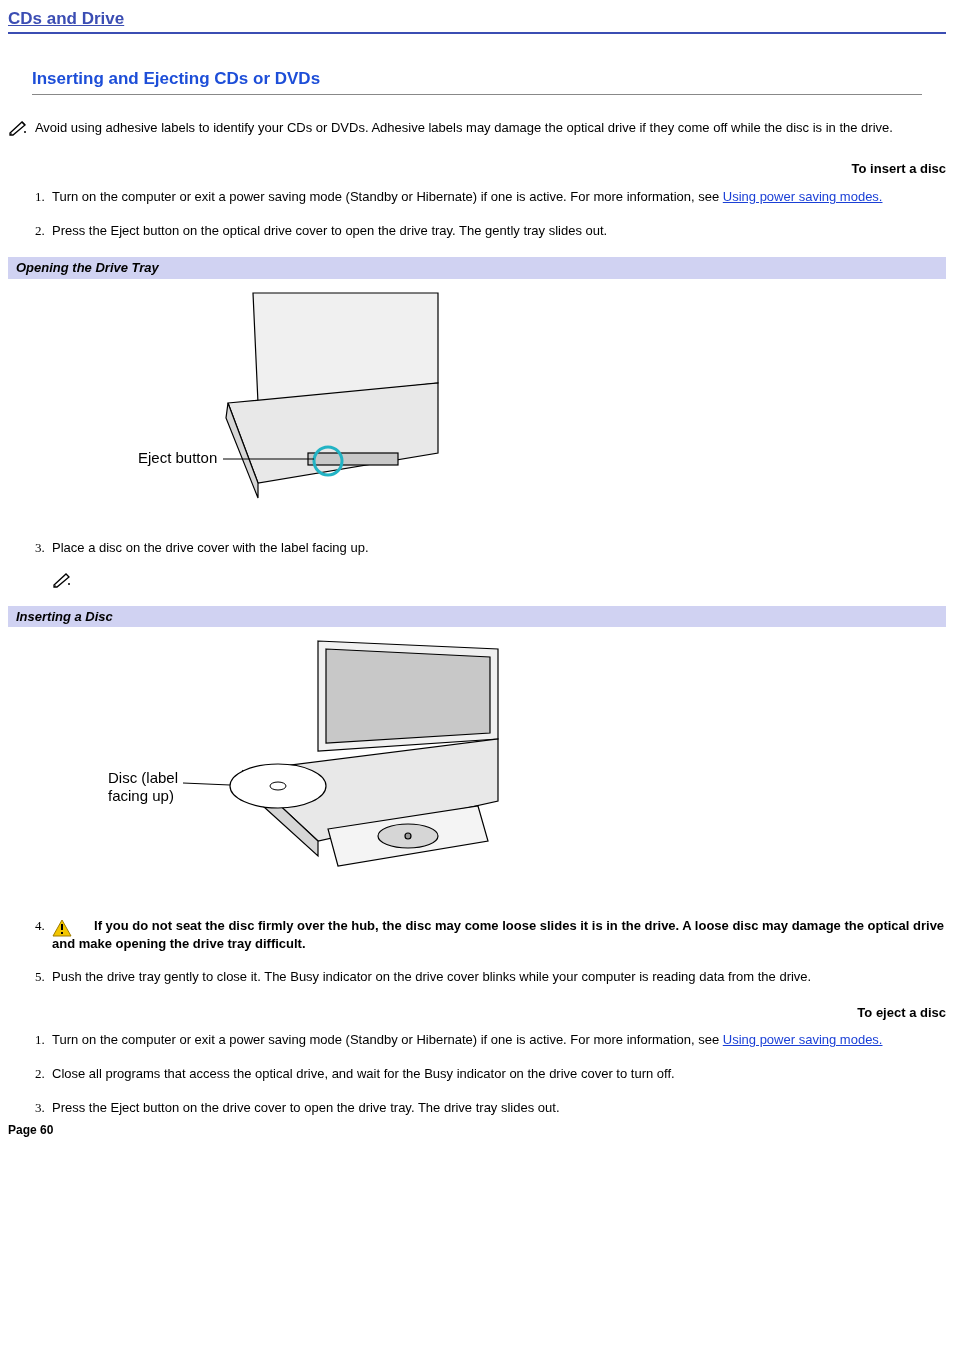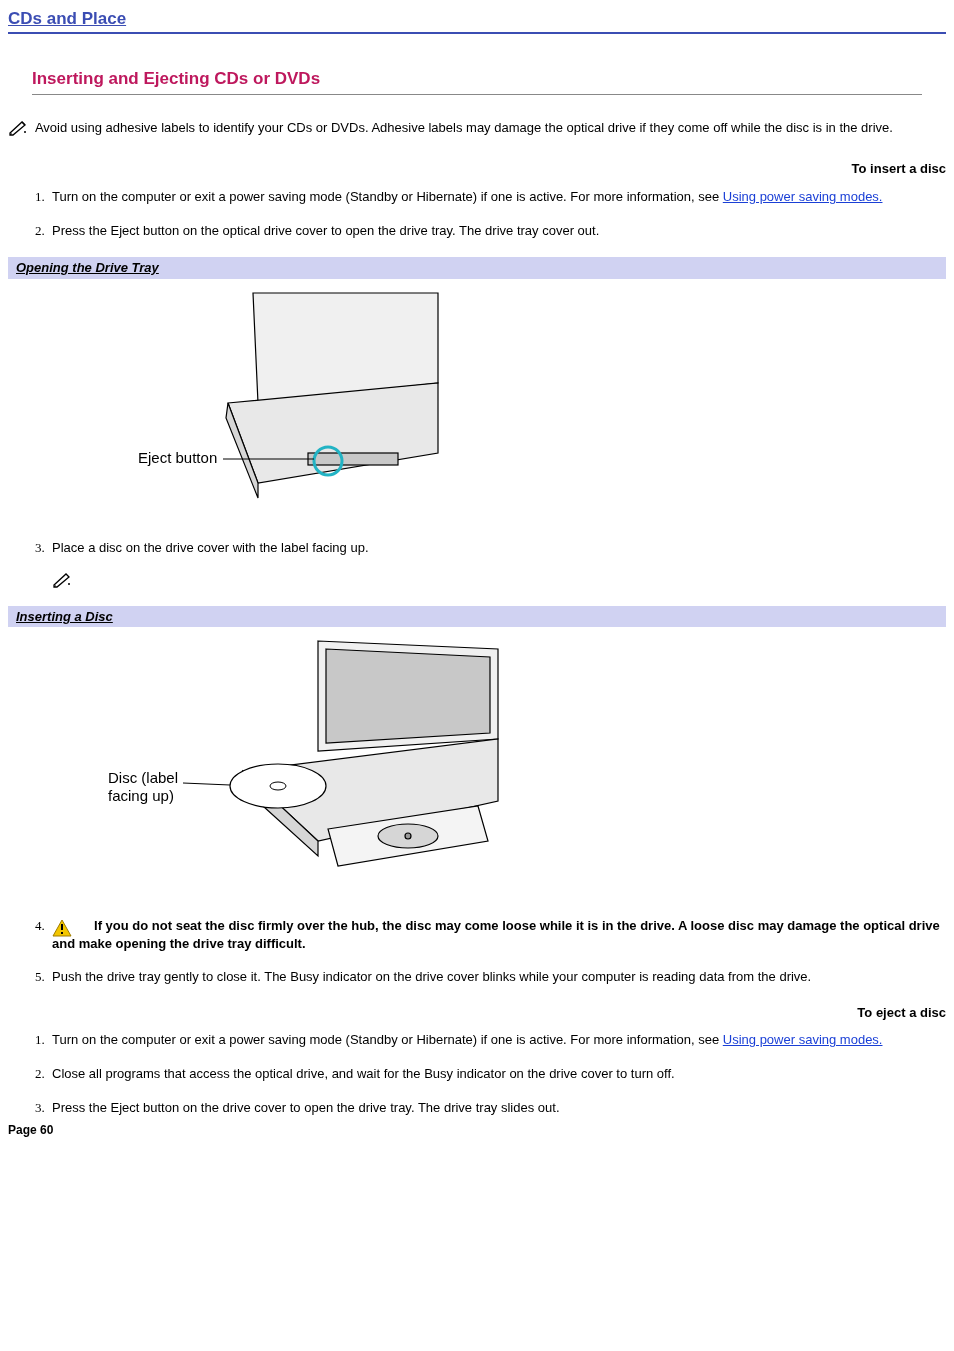--- a/index.html
+++ b/index.html
@@ -15,21 +15,21 @@
   .chapter-title {
     color: #3b4db3;
     font-size: 17px;
     font-weight: bold;
     text-decoration: underline;
     border-bottom: 2px solid #3b4db3;
     padding-bottom: 1px;
     margin-bottom: 34px;
   }
   .section-title {
-    color: #be185d;
+    color: #1d4ed8;
     font-size: 17px;
     font-weight: bold;
     border-bottom: 1px solid #888;
     padding-bottom: 3px;
     margin: 0 24px 24px 24px;
   }
   .note-block {
     margin: 0 0 24px 0;
   }
   .note-icon, .warn-icon {
@@ -62,21 +62,20 @@
     color: #1a3fd6;
     text-decoration: underline;
   }
   .caption-bar {
     background: #d0d2f2;
     font-weight: bold;
     font-style: italic;
     font-size: 13px;
     padding: 2px 8px;
     margin: 0 0 4px 0;
-    text-decoration: underline;
   }
   .figure {
     text-align: left;
     margin: 2px 0 26px 0;
   }
   .figure svg {
     display: block;
   }
   .inner-note {
     margin: 14px 0 14px 0;
@@ -90,21 +89,21 @@
     font-weight: bold;
     font-size: 12px;
     text-align: left;
     margin-top: -12px;
     padding-right: 2px;
   }
 </style>
 </head>
 <body>
 
-<div class="chapter-title">CDs and Place</div>
+<div class="chapter-title">CDs and Drive</div>
 
 <div class="section-title">Inserting and Ejecting CDs or DVDs</div>
 
 <div class="note-block">
   <span class="note-icon">
     <svg width="22" height="16" viewBox="0 0 22 16">
       <path d="M2 13 L14 2 L17 5 L5 15 L2 15 Z" fill="none" stroke="#000" stroke-width="1.3"></path>
       <path d="M14 2 L17 5" stroke="#000" stroke-width="1.3"></path>
       <path d="M4 14 L2 15 L3 13" fill="#000"></path>
       <circle cx="17" cy="12" r="1" fill="#000"></circle>
@@ -114,21 +113,21 @@
 </div>
 
 <div class="subhead">To insert a disc</div>
 
 <ol class="steps">
   <li>
     <span>Turn on the computer or exit a power saving mode (Standby or Hibernate) if one is active. For more information, see </span>
     <a href="#" class="link">Using power saving modes.</a>
   </li>
   <li>
-    <span>Press the Eject button on the optical drive cover to open the drive tray. The drive tray cover out.</span>
+    <span>Press the Eject button on the optical drive cover to open the drive tray. The gently tray slides out.</span>
   </li>
 </ol>
 
 <div class="caption-bar">Opening the Drive Tray</div>
 <div class="figure">
   <svg width="520" height="230" viewBox="0 0 520 230">
 
     <g stroke="#000" stroke-width="1.2" fill="#fff">
 
       <polygon points="245,10 430,10 430,100 250,120" fill="#f0f0f0"></polygon>
@@ -192,21 +191,21 @@
   <li>
     <div class="inner-warn">
       <span class="warn-icon">
         <svg width="20" height="18" viewBox="0 0 20 18">
           <polygon points="10,1 19,17 1,17" fill="#f3c600" stroke="#a07c00" stroke-width="1"></polygon>
           <rect x="9" y="5" width="2" height="6" fill="#000"></rect>
           <rect x="9" y="13" width="2" height="2" fill="#000"></rect>
         </svg>
       </span>
       &nbsp;&nbsp;&nbsp;
-      <span>If you do not seat the disc firmly over the hub, the disc may come loose while it is in the drive. A loose disc may damage the optical drive and make opening the drive tray difficult.</span>
+      <span>If you do not seat the disc firmly over the hub, the disc may come loose slides it is in the drive. A loose disc may damage the optical drive and make opening the drive tray difficult.</span>
     </div>
   </li>
   <li>
     <span>Push the drive tray gently to close it. The Busy indicator on the drive cover blinks while your computer is reading data from the drive.</span>
   </li>
 </ol>
 
 <div class="subhead">To eject a disc</div>
 
 <ol class="steps">

